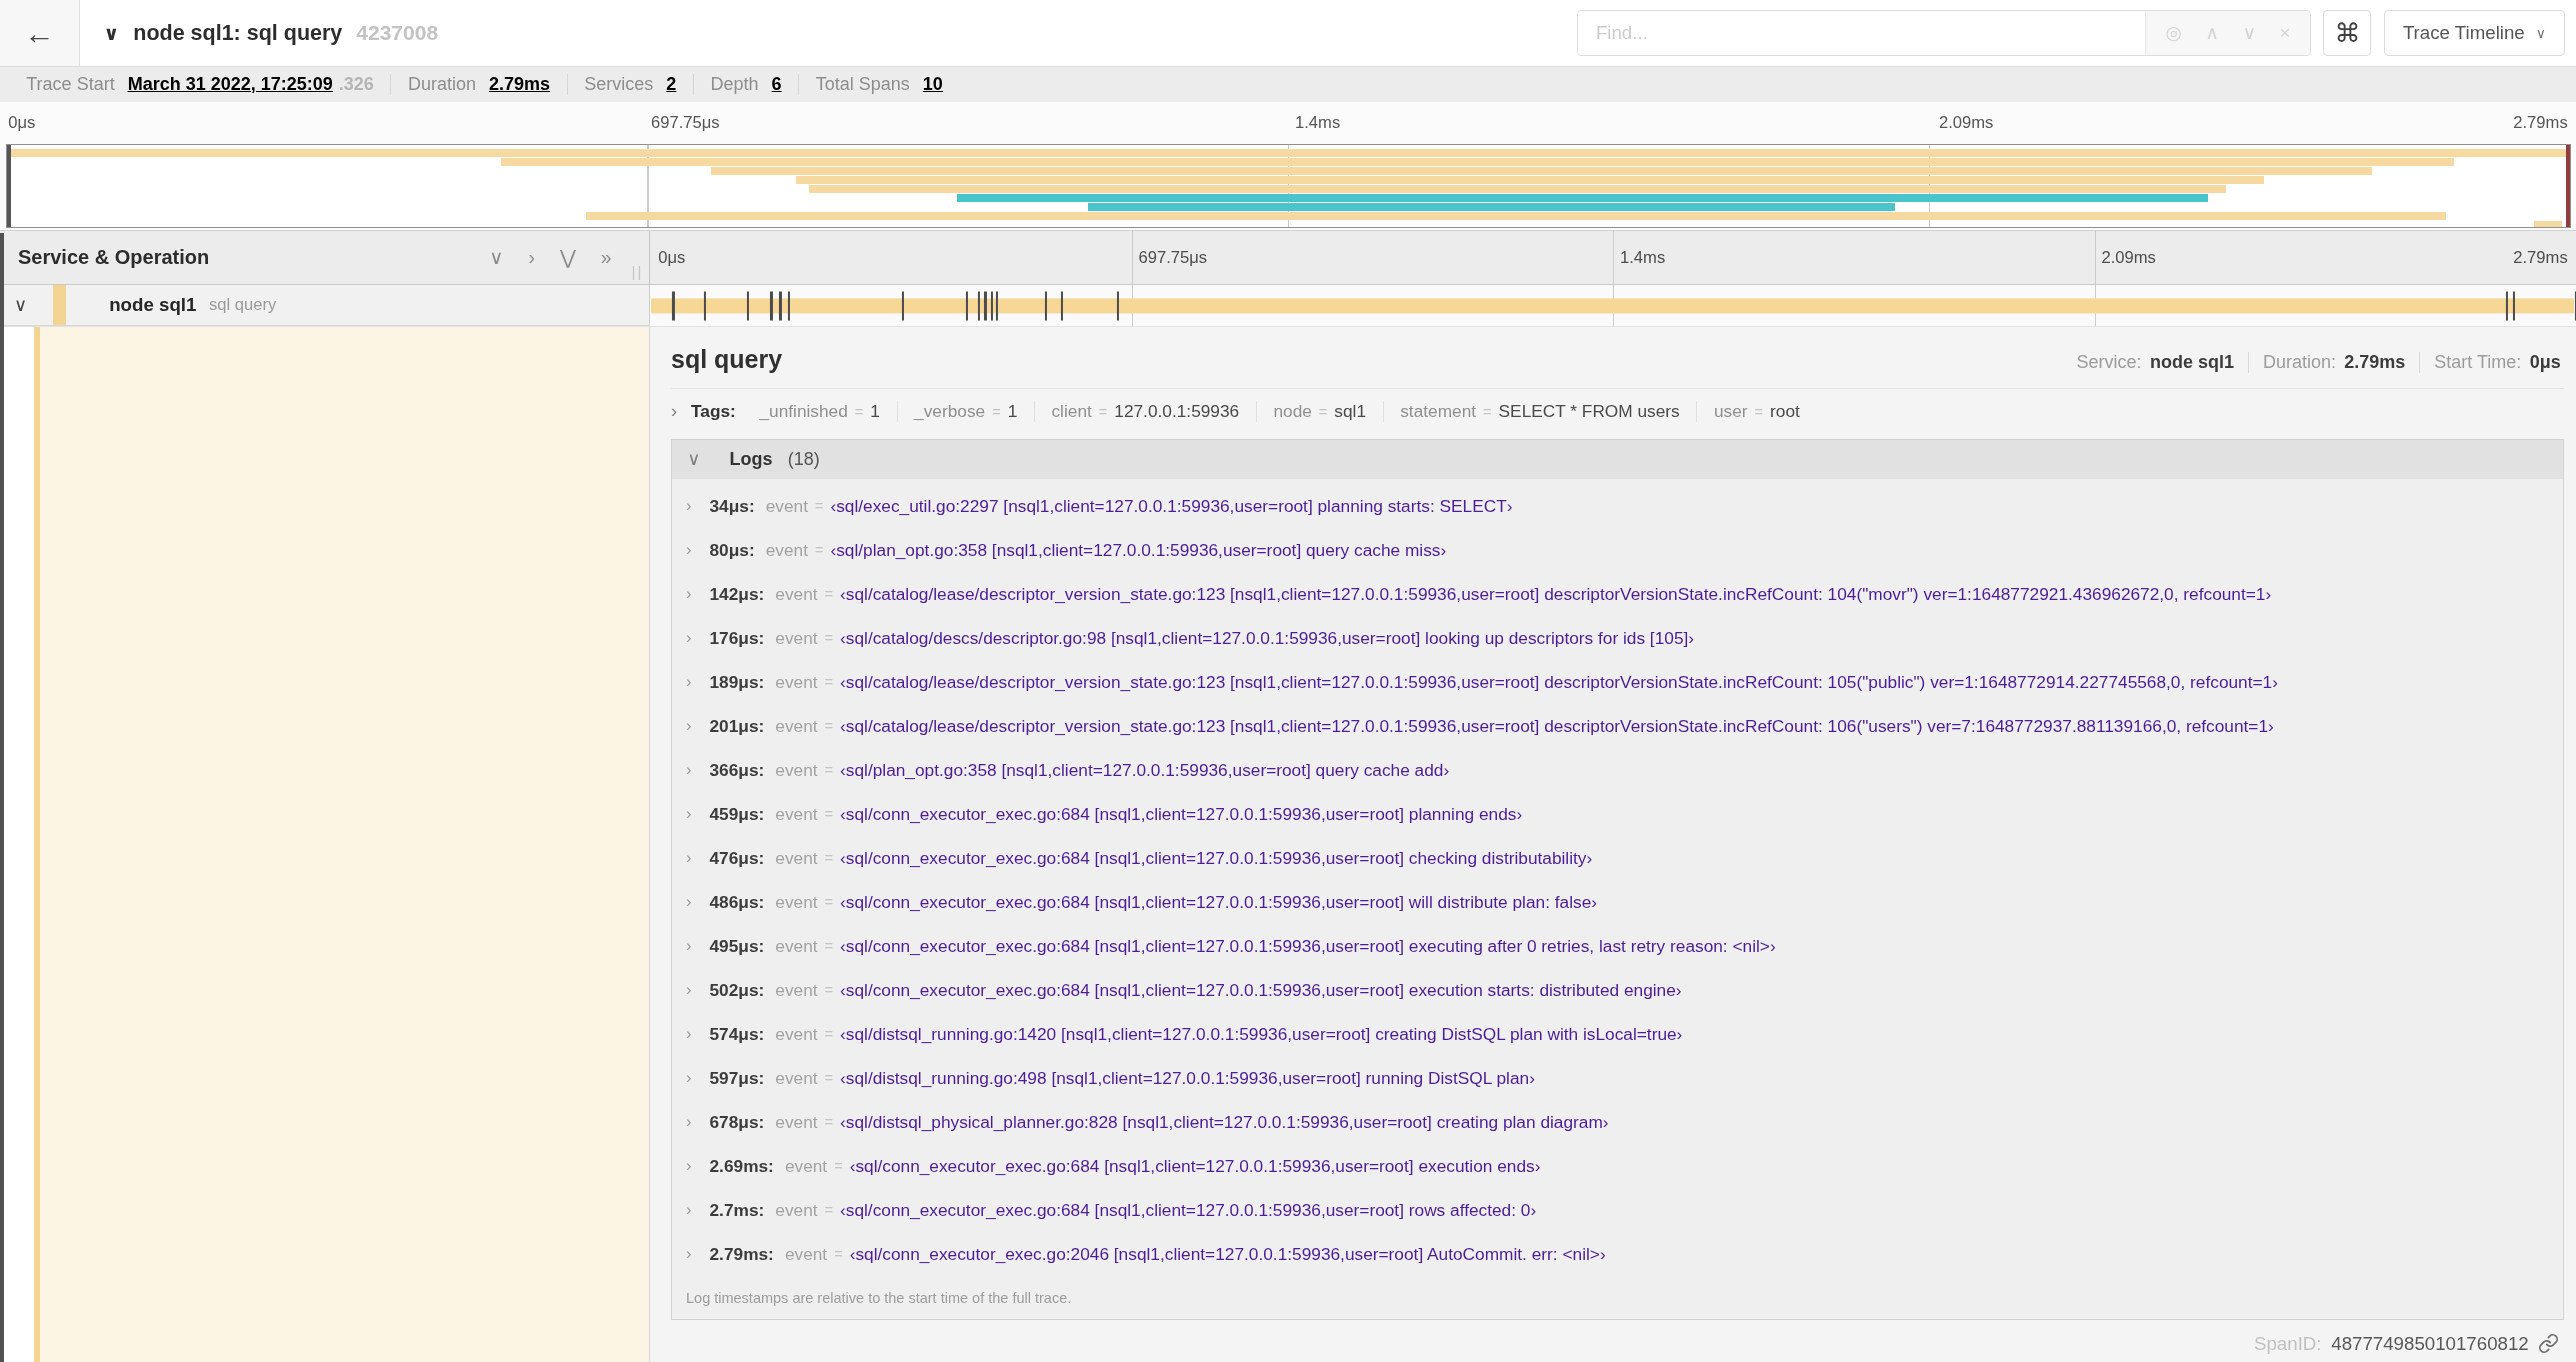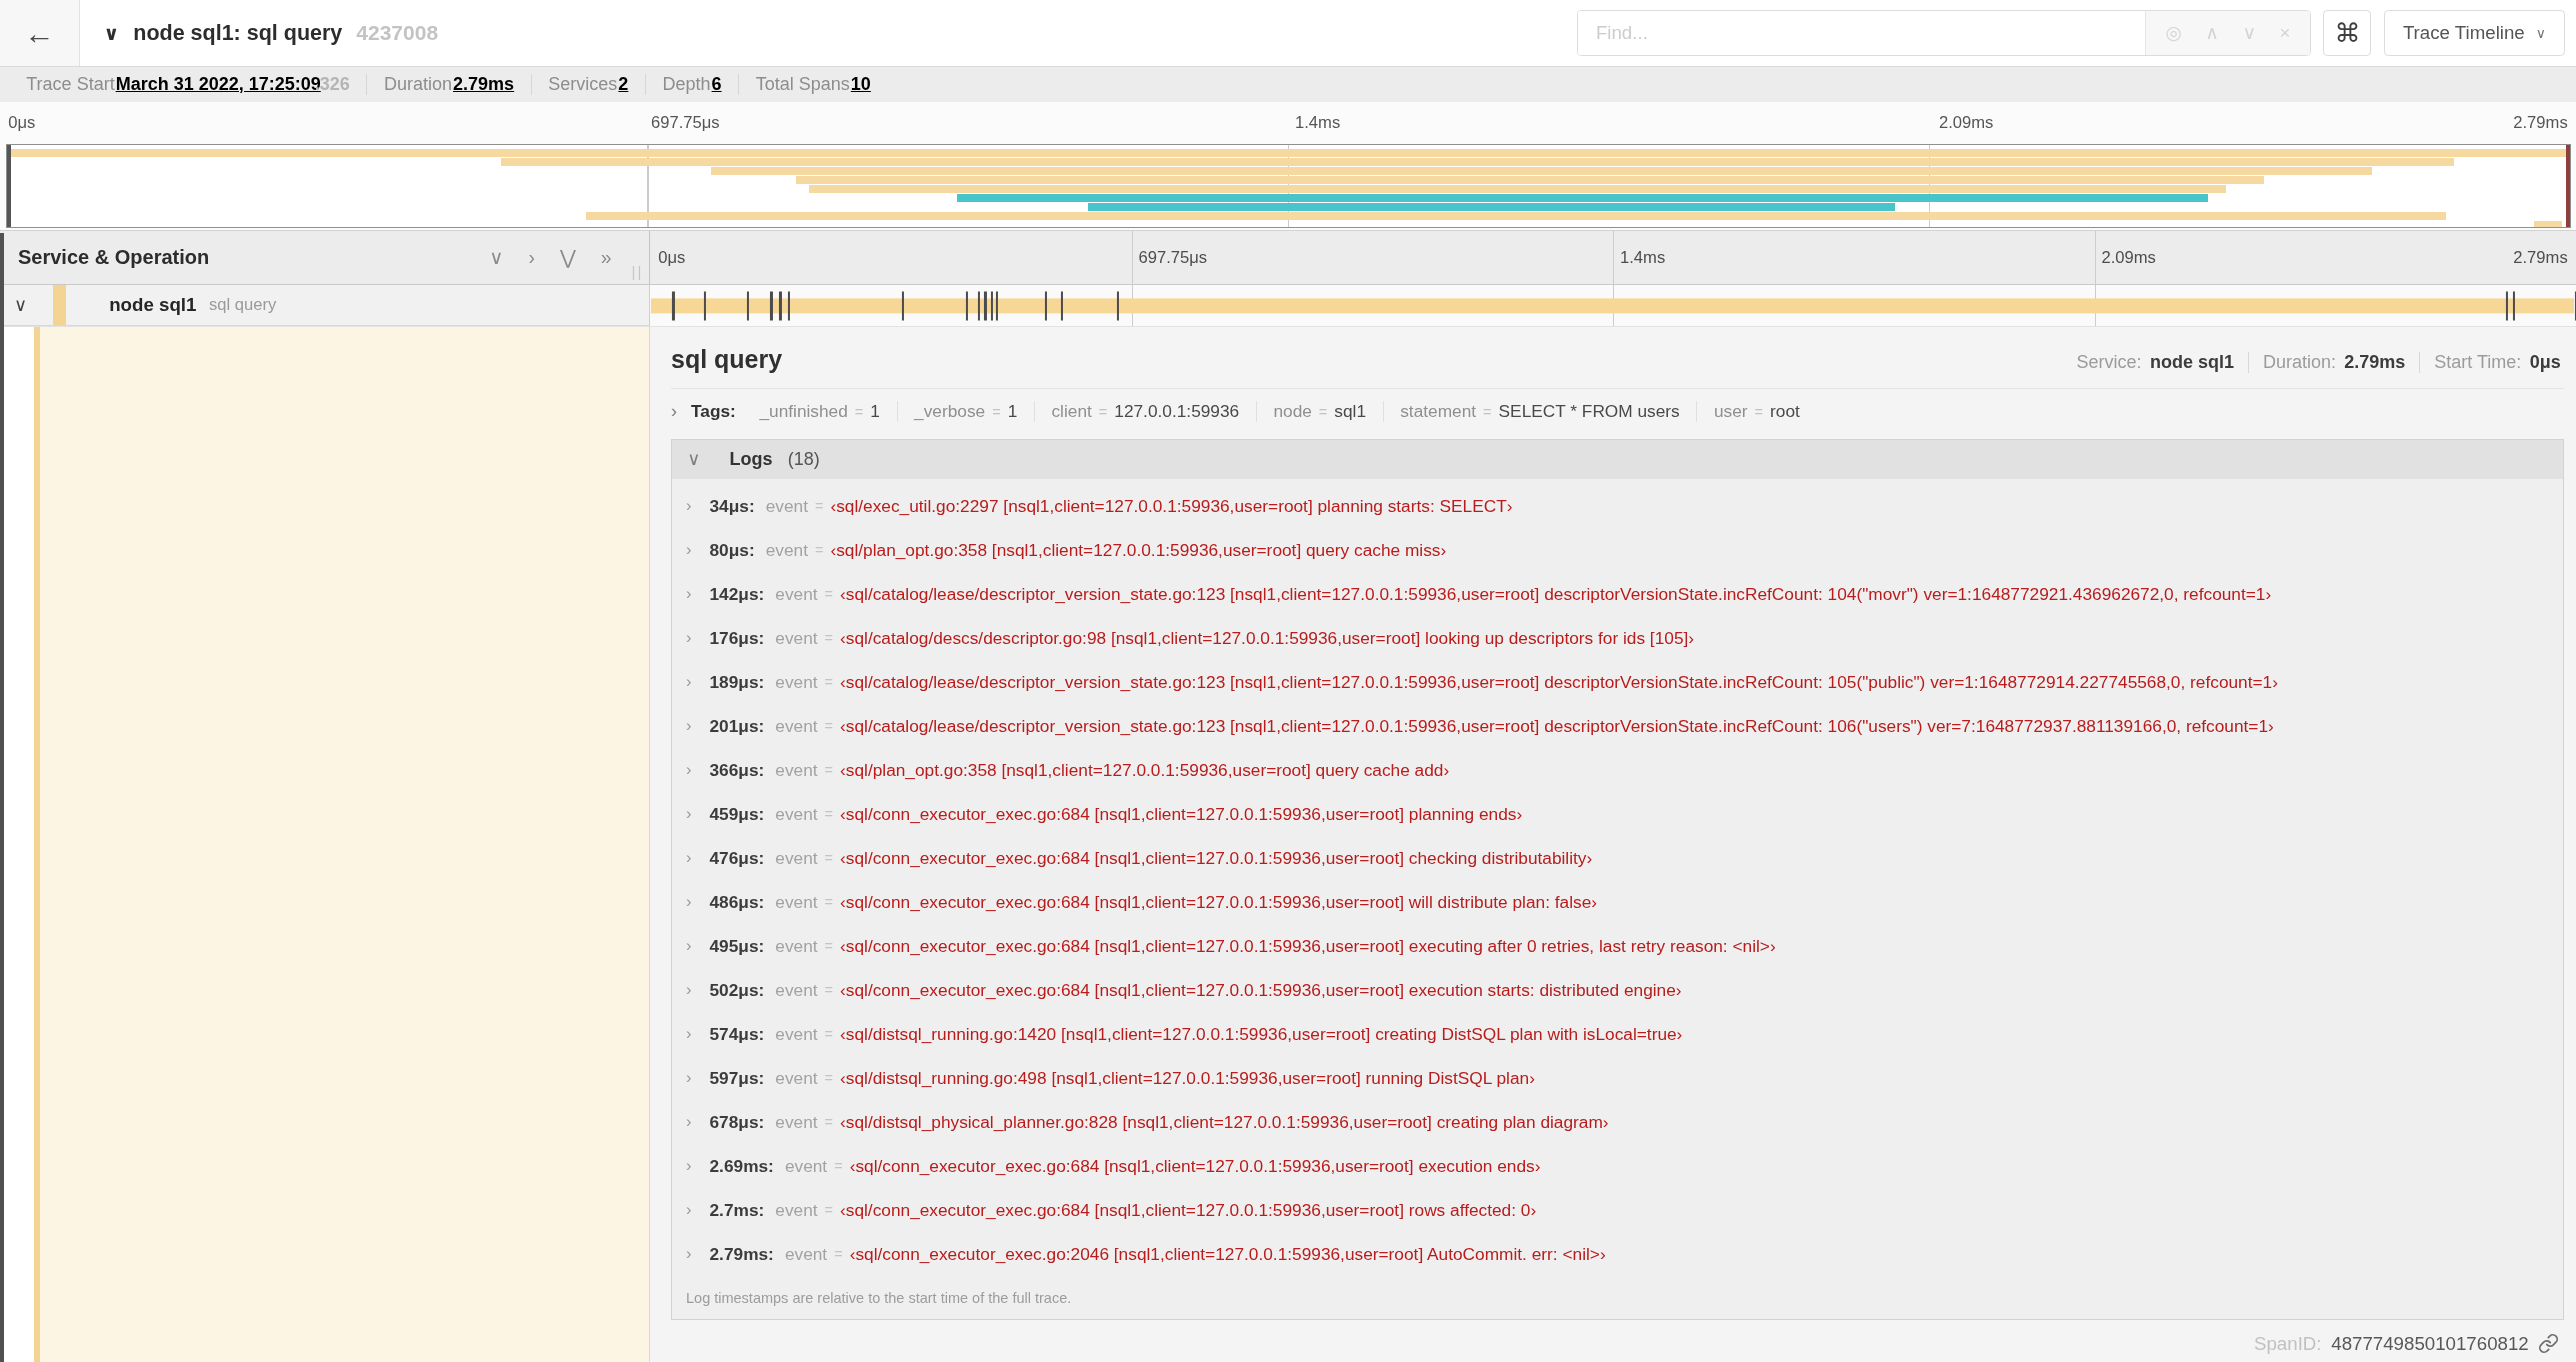--- a/index.html
+++ b/index.html
@@ -19,21 +19,21 @@
   .find-input { flex:1; border:none; outline:none; padding:0 18px; font-size:18.7px; color:#444; font-family:inherit; }
   .find-input::placeholder { color:#cccccc; }
   .find-actions { background:#f7f7f7; border-left:0.7px solid #e6e6e6; display:flex; align-items:center; gap:23.5px; padding:0 19.4px; font-size:18.7px; color:#d4d4d4; }
   .find-actions span { cursor:pointer; }
   .kbd-btn { width:48px; height:46px; border:0.7px solid #dcdcdc; border-radius:4.2px; display:flex; align-items:center; justify-content:center; font-size:26px; color:#3f3f3f; background:#fff; margin-right:12.5px; cursor:pointer; }
   .view-btn { height:46px; border:0.7px solid #dcdcdc; border-radius:4.2px; background:#fff; display:flex; align-items:center; gap:11px; padding:0 18px; font-size:18.7px; color:#555; margin-right:11px; cursor:pointer; white-space:nowrap; }
   .view-caret { font-size:14px; color:#777; }
 
   
   .sumbar { height:36px; background:#ececec; border-top:0.7px solid #dadada; display:flex; align-items:center; padding-left:9.7px; font-size:18px; white-space:nowrap; }
-  .sum-item { display:flex; align-items:center; gap:1px; padding:0 16.6px; }
+  .sum-item { display:flex; align-items:center; gap:13px; padding:0 16.6px; }
   .sum-item + .sum-item { border-left:1.4px solid #d6d6d6; }
   .sum-label { color:#8d8d8d; }
   .sum-value { color:#000000; font-weight:bold;text-decoration:underline; }
   .sum-suffix { color:#b5b5b5; font-weight:bold; margin-left:-7px; }
   .sum-suffix:empty { display:none; }
 
   
   .minimap { position:relative; height:129px; background:#fbfbfb; border-bottom:0.7px solid #d2d2d2; }
   .mini-labels { position:relative; height:42px; font-size:16.6px; color:#555; }
   .mini-labels .tl { position:absolute; top:11px; }
@@ -95,21 +95,21 @@
   .logs-box { margin-top:5.5px; border:0.7px solid #d2d2d2; background:#efefef; }
   .logs-head { height:39px; background:#e1e1e1; display:flex; align-items:center; padding-left:15.2px; gap:15.2px; font-size:18px; cursor:pointer; }
   .logs-title { font-weight:bold; color:#333; }
   .logs-count { color:#555; }
   .log-rows { padding:5.5px 0 0 14px; }
   .log-row { height:44px; display:flex; align-items:center; font-size:17.3px; white-space:nowrap; cursor:pointer; }
   .log-chevron { color:#999; width:23.5px; font-size:16.6px; }
   .log-time { font-weight:bold; color:#3c3c3c; margin-right:11px; }
   .log-field { color:#a2a2a2; }
   .log-eq { color:#c4c4c4; font-size:14.5px; margin:0 7px; }
-  .log-msg { color:#b91c1c; }
+  .log-msg { color:#4c1d95; }
   .logs-foot { padding:14px 0 12.5px 14px; font-size:14.5px; color:#9c9c9c; }
 
   .spanid-row { position:absolute; right:16.6px; bottom:8.3px; display:flex; align-items:center; gap:9.7px; font-size:18.7px; white-space:nowrap; }
   .spanid-label { color:#c1c1c1; }
   .spanid-value { color:#585858; }
   .link-icon { width:21px; height:21px; color:#6e6e6e; cursor:pointer; }
 </style>
 </head>
 <body>
 

